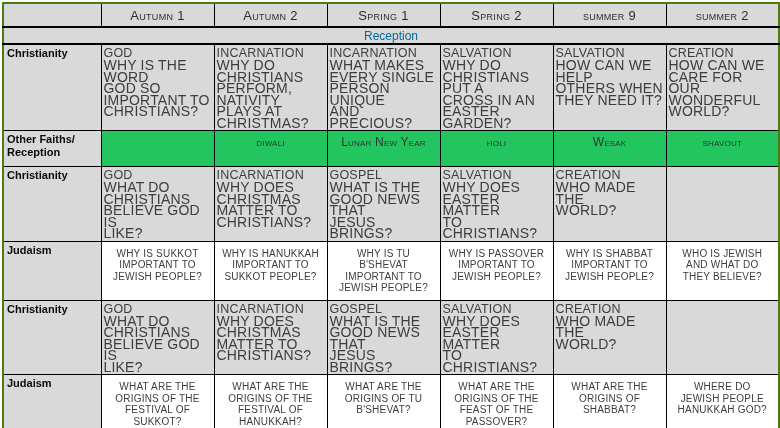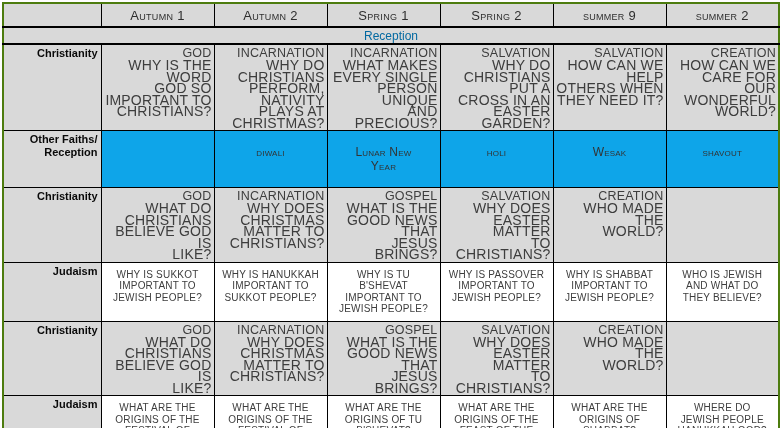--- a/index.html
+++ b/index.html
@@ -5,41 +5,41 @@
   html,body{margin:0;padding:0;}
   body{
     width:780px;height:428px;overflow:hidden;background:#ffffff;
     font-family:"Liberation Sans",sans-serif;position:relative;
   }
   table.curriculum{
     position:absolute;top:2px;left:2px;width:776px;
     border-collapse:collapse;table-layout:fixed;
     border:2px solid #4d7c0f;background:#d9d9d9;
   }
-  td,th{border:1px solid #000;vertical-align:top;overflow:hidden;padding:0;text-align:right;}
+  td,th{border:1px solid #000;vertical-align:top;overflow:hidden;padding:0;}
   th.corner{background:#d9d9d9;}
   th.term{
     font-weight:normal;font-variant:small-caps;font-size:13px;
     text-align:center;vertical-align:middle;color:#2e2e2e;letter-spacing:.3px;
   }
   tr.banner-row td{
     border-top:2px solid #000;border-bottom:2px solid #000;
     font-weight:normal;font-size:12px;text-align:center;vertical-align:middle;
     color:#0369a1;background:#d9d9d9;
   }
   td.row-label{
     font-weight:bold;font-size:11px;color:#0a0a0a;
     padding:2px 3px;white-space:pre-line;line-height:13px;background:#d9d9d9;
   }
-  td.unit-cell{text-align:right;padding:1px 2px;background:#d9d9d9;}
+  td.unit-cell{text-align:left;padding:1px 2px;background:#d9d9d9;}
   .unit-title{font-size:12.5px;line-height:14px;color:#3d3d3d;letter-spacing:.2px;}
   .unit-question{font-size:14px;line-height:11.5px;color:#3d3d3d;white-space:pre-line;letter-spacing:.2px;}
   td.festival-cell{
     text-align:center;font-variant:small-caps;font-size:12px;
-    color:#333;padding:14px;background:#0ea5e9;letter-spacing:.2px;
+    color:#333;padding:4px;background:#22c55e;letter-spacing:.2px;
   }
   td.judaism-cell{
     background:#ffffff;text-align:center;padding:6px;
     font-size:10px;line-height:11.5px;color:#3d3d3d;white-space:pre-line;letter-spacing:.2px;
   }
 </style>
 </head>
 <body>
 
 <table class="curriculum">

